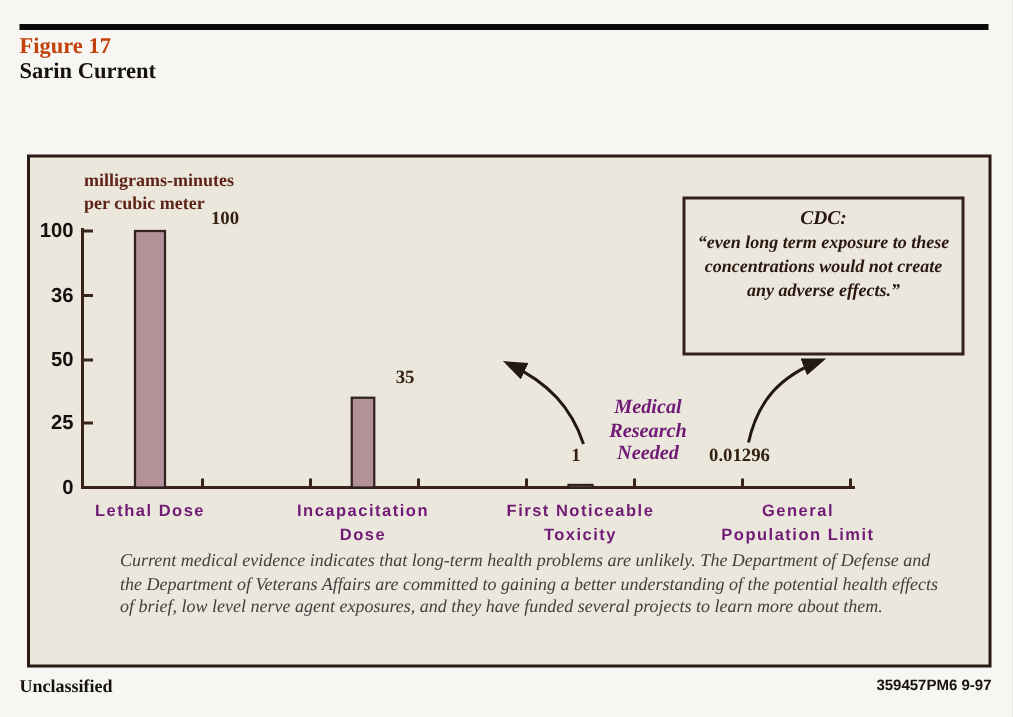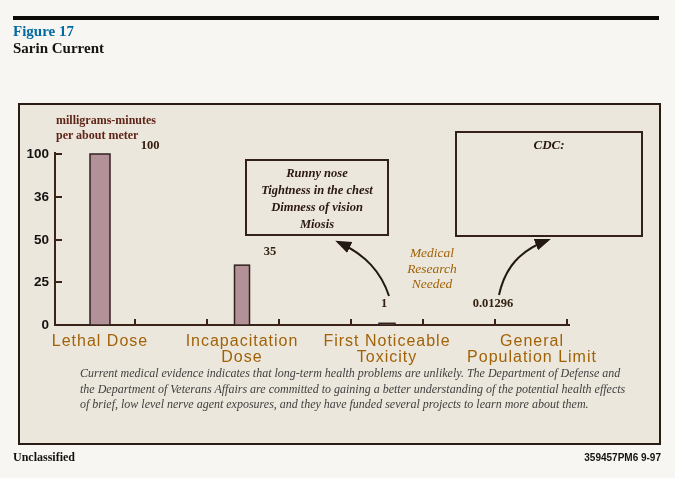--- a/index.html
+++ b/index.html
@@ -1,39 +1,39 @@
 <!DOCTYPE html>
 <html><head>
 <meta charset="utf-8">
 <style>
   html,body{margin:0;padding:0;background:#e8e8e6;}
   #page{position:relative;width:675px;height:478px;background:#f7f6f2;overflow:hidden;
         font-family:"Liberation Serif",serif;}
   
   #top-rule{position:absolute;left:13px;top:16px;width:646px;height:4px;background:#0d0b0a;}
-  .fig-label{position:absolute;left:13px;top:23px;font-size:15px;font-weight:bold;color:#0369a1;}
+  .fig-label{position:absolute;left:13px;top:23px;font-size:15px;font-weight:bold;color:#c2410c;}
   .fig-title{position:absolute;left:13px;top:40px;font-size:15px;font-weight:bold;color:#151210;}
   
   #frame{position:absolute;left:18px;top:103px;width:639px;height:338px;background:#ebe7dc;
          border:2px solid #2a1b15;box-sizing:content-box;}
   #plot-svg{position:absolute;left:0;top:0;width:639px;height:338px;}
   .unit-label{position:absolute;left:36px;top:8px;font-size:12px;font-weight:bold;
               color:#5f2418;line-height:15px;white-space:pre;}
   .ytick{position:absolute;left:2px;width:27px;text-align:right;font-family:"Liberation Sans",sans-serif;
          font-size:13.5px;font-weight:bold;color:#141210;}
   .vlabel{position:absolute;text-align:center;font-size:12.5px;font-weight:bold;color:#33200f;}
   .cat{position:absolute;top:228px;width:160px;text-align:center;font-family:"Liberation Sans",sans-serif;
-       font-size:16px;font-weight:normal;letter-spacing:1px;color:#a16207;line-height:16px;}
+       font-size:11px;font-weight:bold;letter-spacing:1px;color:#701a75;line-height:16px;}
   .ann-box{position:absolute;border:2px solid #33211a;text-align:center;color:#2a1710;
            font-weight:bold;font-style:italic;}
   #symptoms-box{left:225px;top:54px;width:144px;height:77px;font-size:12.5px;line-height:17px;padding-top:4px;box-sizing:border-box;}
   #cdc-box{left:435px;top:26px;width:188px;height:106px;font-size:12px;line-height:16px;padding:4px 5px;box-sizing:border-box;}
   #cdc-title{font-size:13px;}
-  #research-note{position:absolute;left:369px;top:140px;width:86px;text-align:center;
-                 font-size:13.5px;font-weight:normal;font-style:italic;color:#a16207;line-height:15.5px;}
+  #research-note{position:absolute;left:369px;top:158px;width:86px;text-align:center;
+                 font-size:13.5px;font-weight:bold;font-style:italic;color:#701a75;line-height:15.5px;}
   #footnote{position:absolute;left:60px;top:261px;width:548px;font-size:12px;font-style:italic;
             color:#404040;line-height:15.5px;}
   
   .footer-left{position:absolute;left:13px;top:450px;font-size:12px;font-weight:bold;color:#151210;}
   .footer-right{position:absolute;right:14px;top:452px;font-family:Liberation Sans, sans-serif;
                 font-size:10px;font-weight:bold;color:#151210;}
 </style>
 </head>
 <body>
 
@@ -77,47 +77,42 @@
           <rect x="70" y="49" width="20" height="171" fill="#b39199" stroke="#33211f" stroke-width="1.5"></rect>
           <rect x="214.5" y="160.15" width="15" height="59.85" fill="#b39199" stroke="#33211f" stroke-width="1.5"></rect>
           <rect x="359" y="218.29" width="16" height="1.71" fill="#b39199" stroke="#33211f" stroke-width="1.5"></rect>
         </g>
 
       <path d="M 369 191 C 361 167 346 150 318 137" fill="none" stroke="#241812" stroke-width="2" marker-end="url(#ah)"></path>
       <path d="M 479 190 C 485 163 499 146 528 135" fill="none" stroke="#241812" stroke-width="2" marker-end="url(#ah)"></path>
     </svg>
 
     <div class="unit-label"><span>milligrams-minutes</span>
-<span>per about meter</span></div>
+<span>per cubic meter</span></div>
 
     <div class="ytick" style="top:41px;">100</div>
     <div class="ytick" style="top:84px;">36</div>
     <div class="ytick" style="top:127px;">50</div>
     <div class="ytick" style="top:169px;text-align:right;">25</div>
     <div class="ytick" style="top:212px;">0</div>
 
     <div class="vlabel" style="left:110px;top:33px;width:40px;">100</div>
     <div class="vlabel" style="left:230px;top:139px;width:40px;">35</div>
     <div class="vlabel" style="left:344px;top:191px;width:40px;">1</div>
     <div class="vlabel" style="left:442px;top:191px;width:62px;">0.01296</div>
 
     <div class="cat" style="left:0px;"><span>Lethal Dose</span></div>
     <div class="cat" style="left:142px;"><span>Incapacitation</span><br><span>Dose</span></div>
     <div class="cat" style="left:287px;"><span>First Noticeable</span><br><span>Toxicity</span></div>
     <div class="cat" style="left:432px;"><span>General</span><br><span>Population Limit</span></div>
 
-    <div id="symptoms-box" class="ann-box">
-      <div>Runny nose</div>
-      <div>Tightness in the chest</div>
-      <div>Dimness of vision</div>
-      <div>Miosis</div>
-    </div>
 
     <div id="cdc-box" class="ann-box">
       <div id="cdc-title">CDC:</div>
+      <div>“even long term exposure to these concentrations would not create any adverse effects.”</div>
     </div>
 
     <div id="research-note">Medical Research Needed</div>
 
     <div id="footnote">Current medical evidence indicates that long-term health problems are unlikely.  The Department of Defense and the Department of Veterans Affairs are committed to gaining a better understanding of the potential health effects of brief, low level nerve agent exposures, and they have funded several projects to learn more about them.</div>
   </div>
 
   <div class="footer-left">Unclassified</div>
   <div class="footer-right">359457PM6 9-97</div>
 </div>

